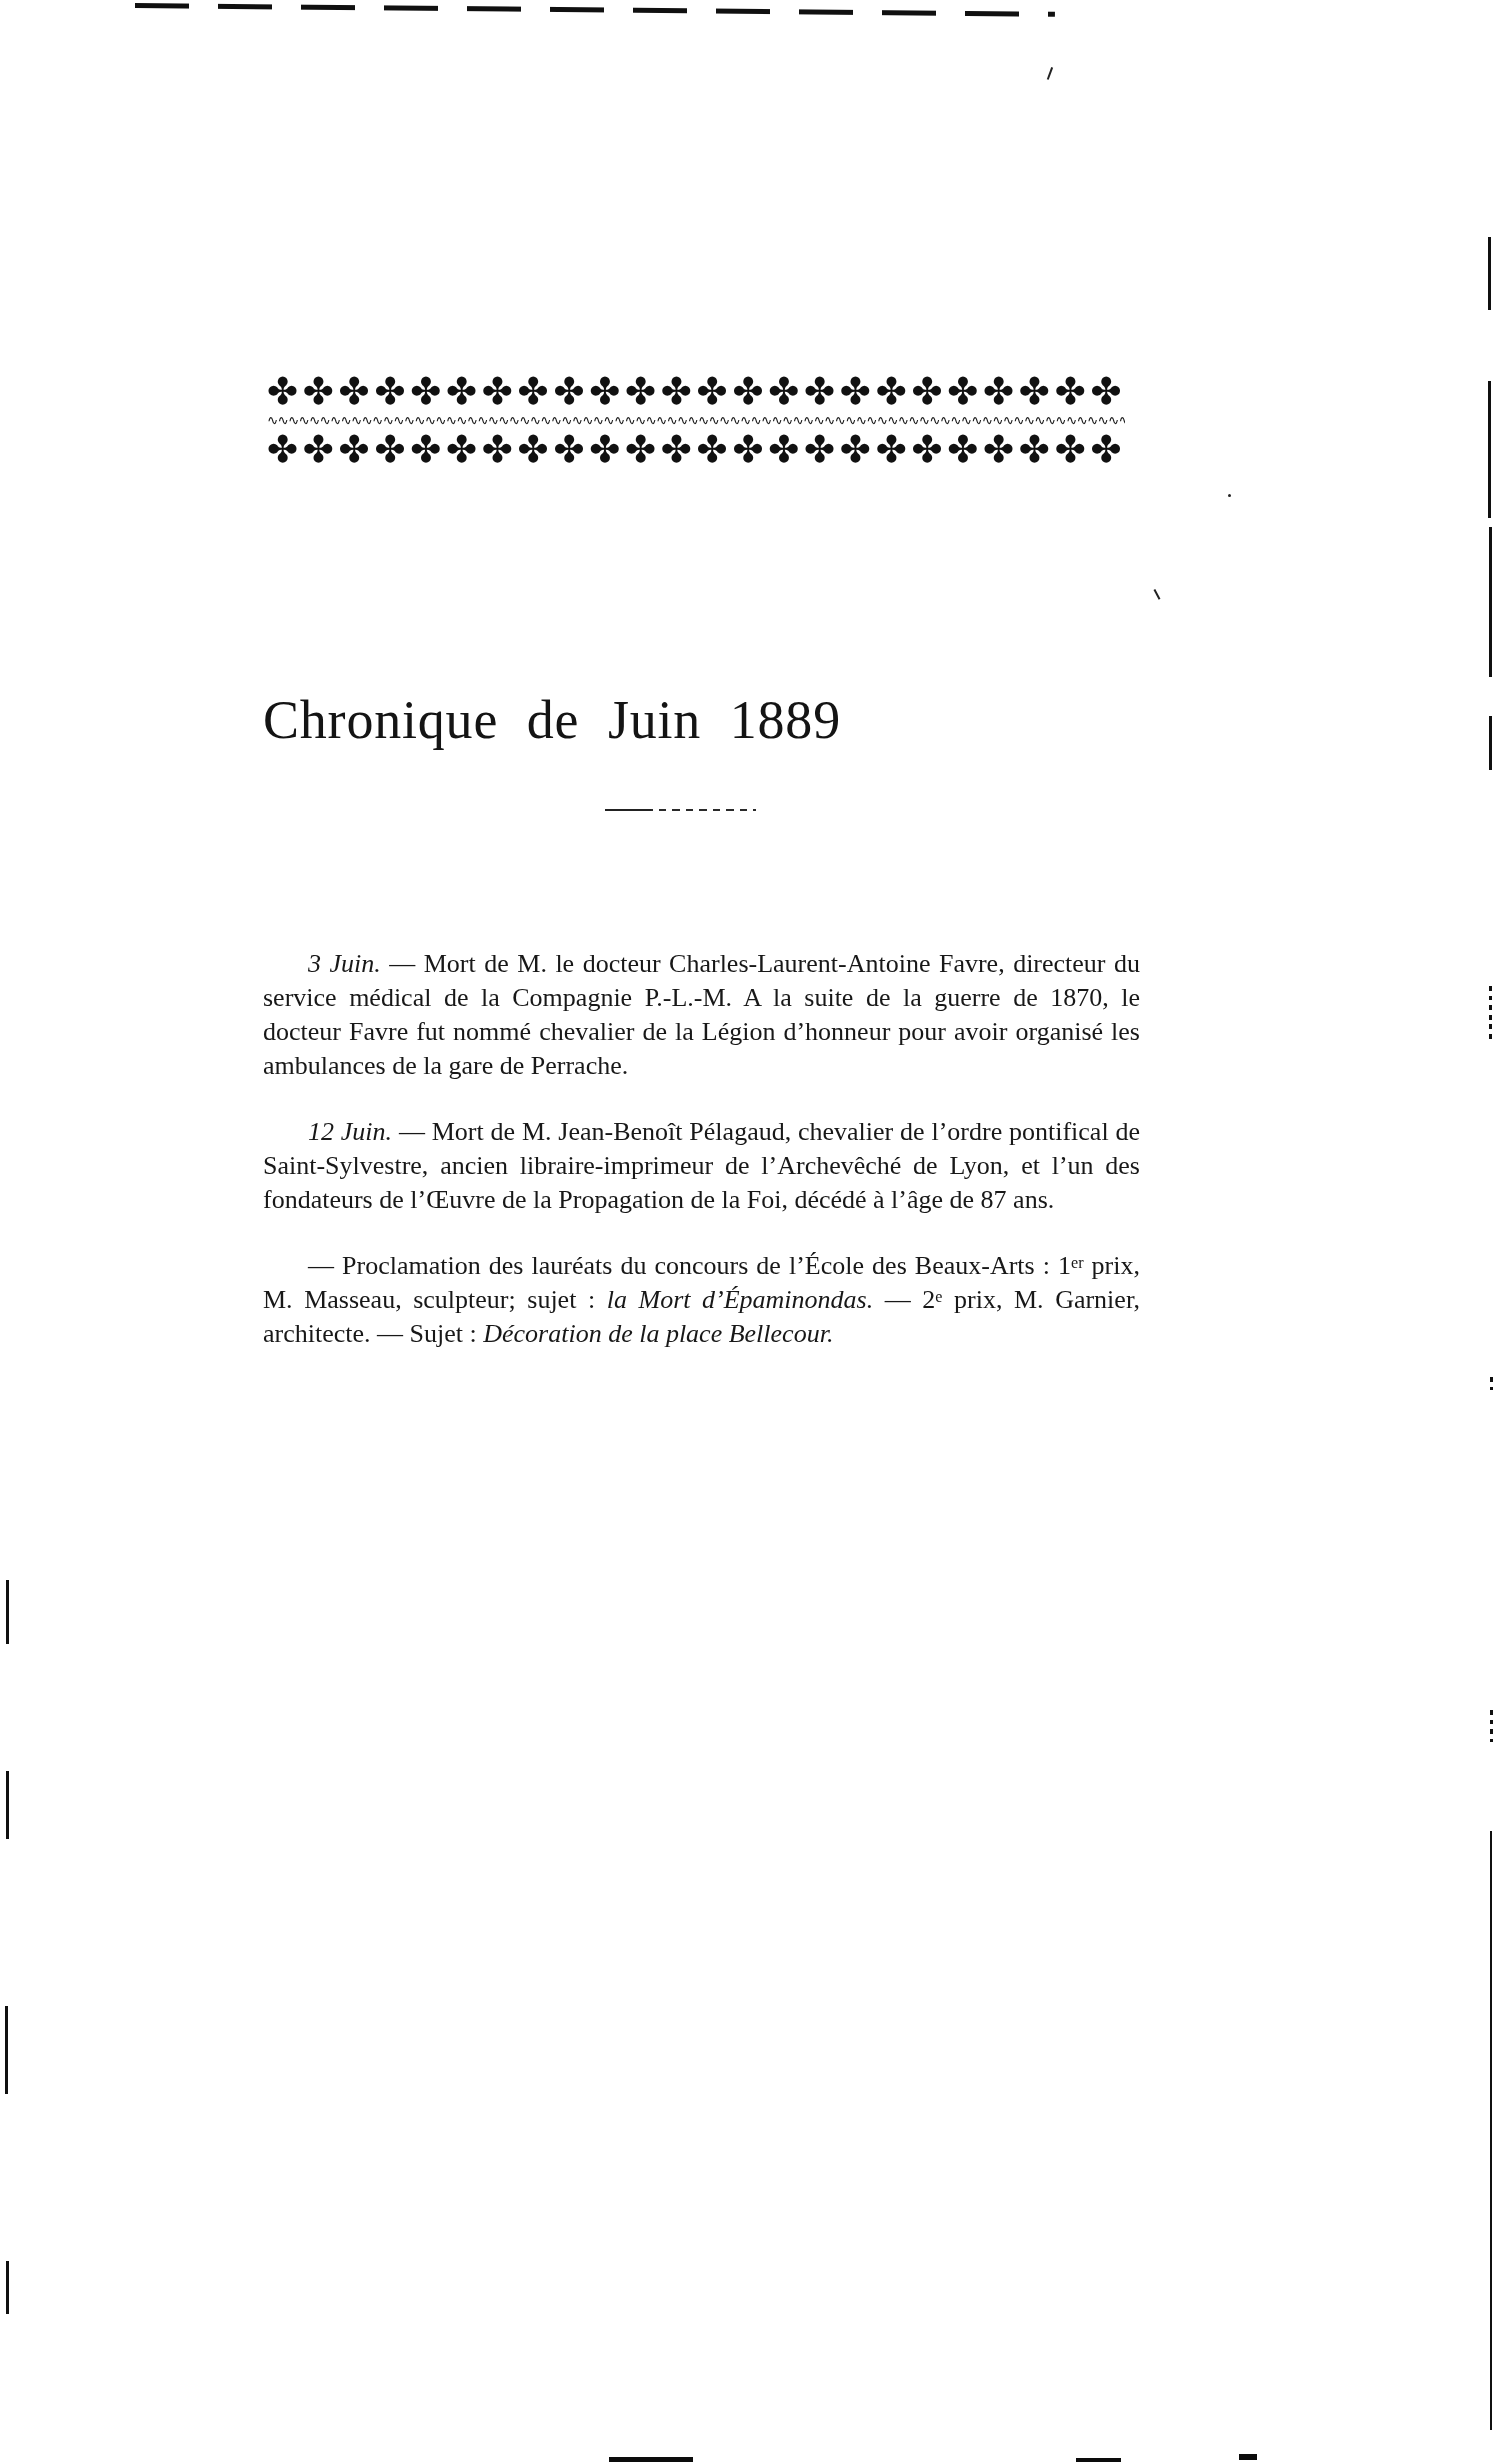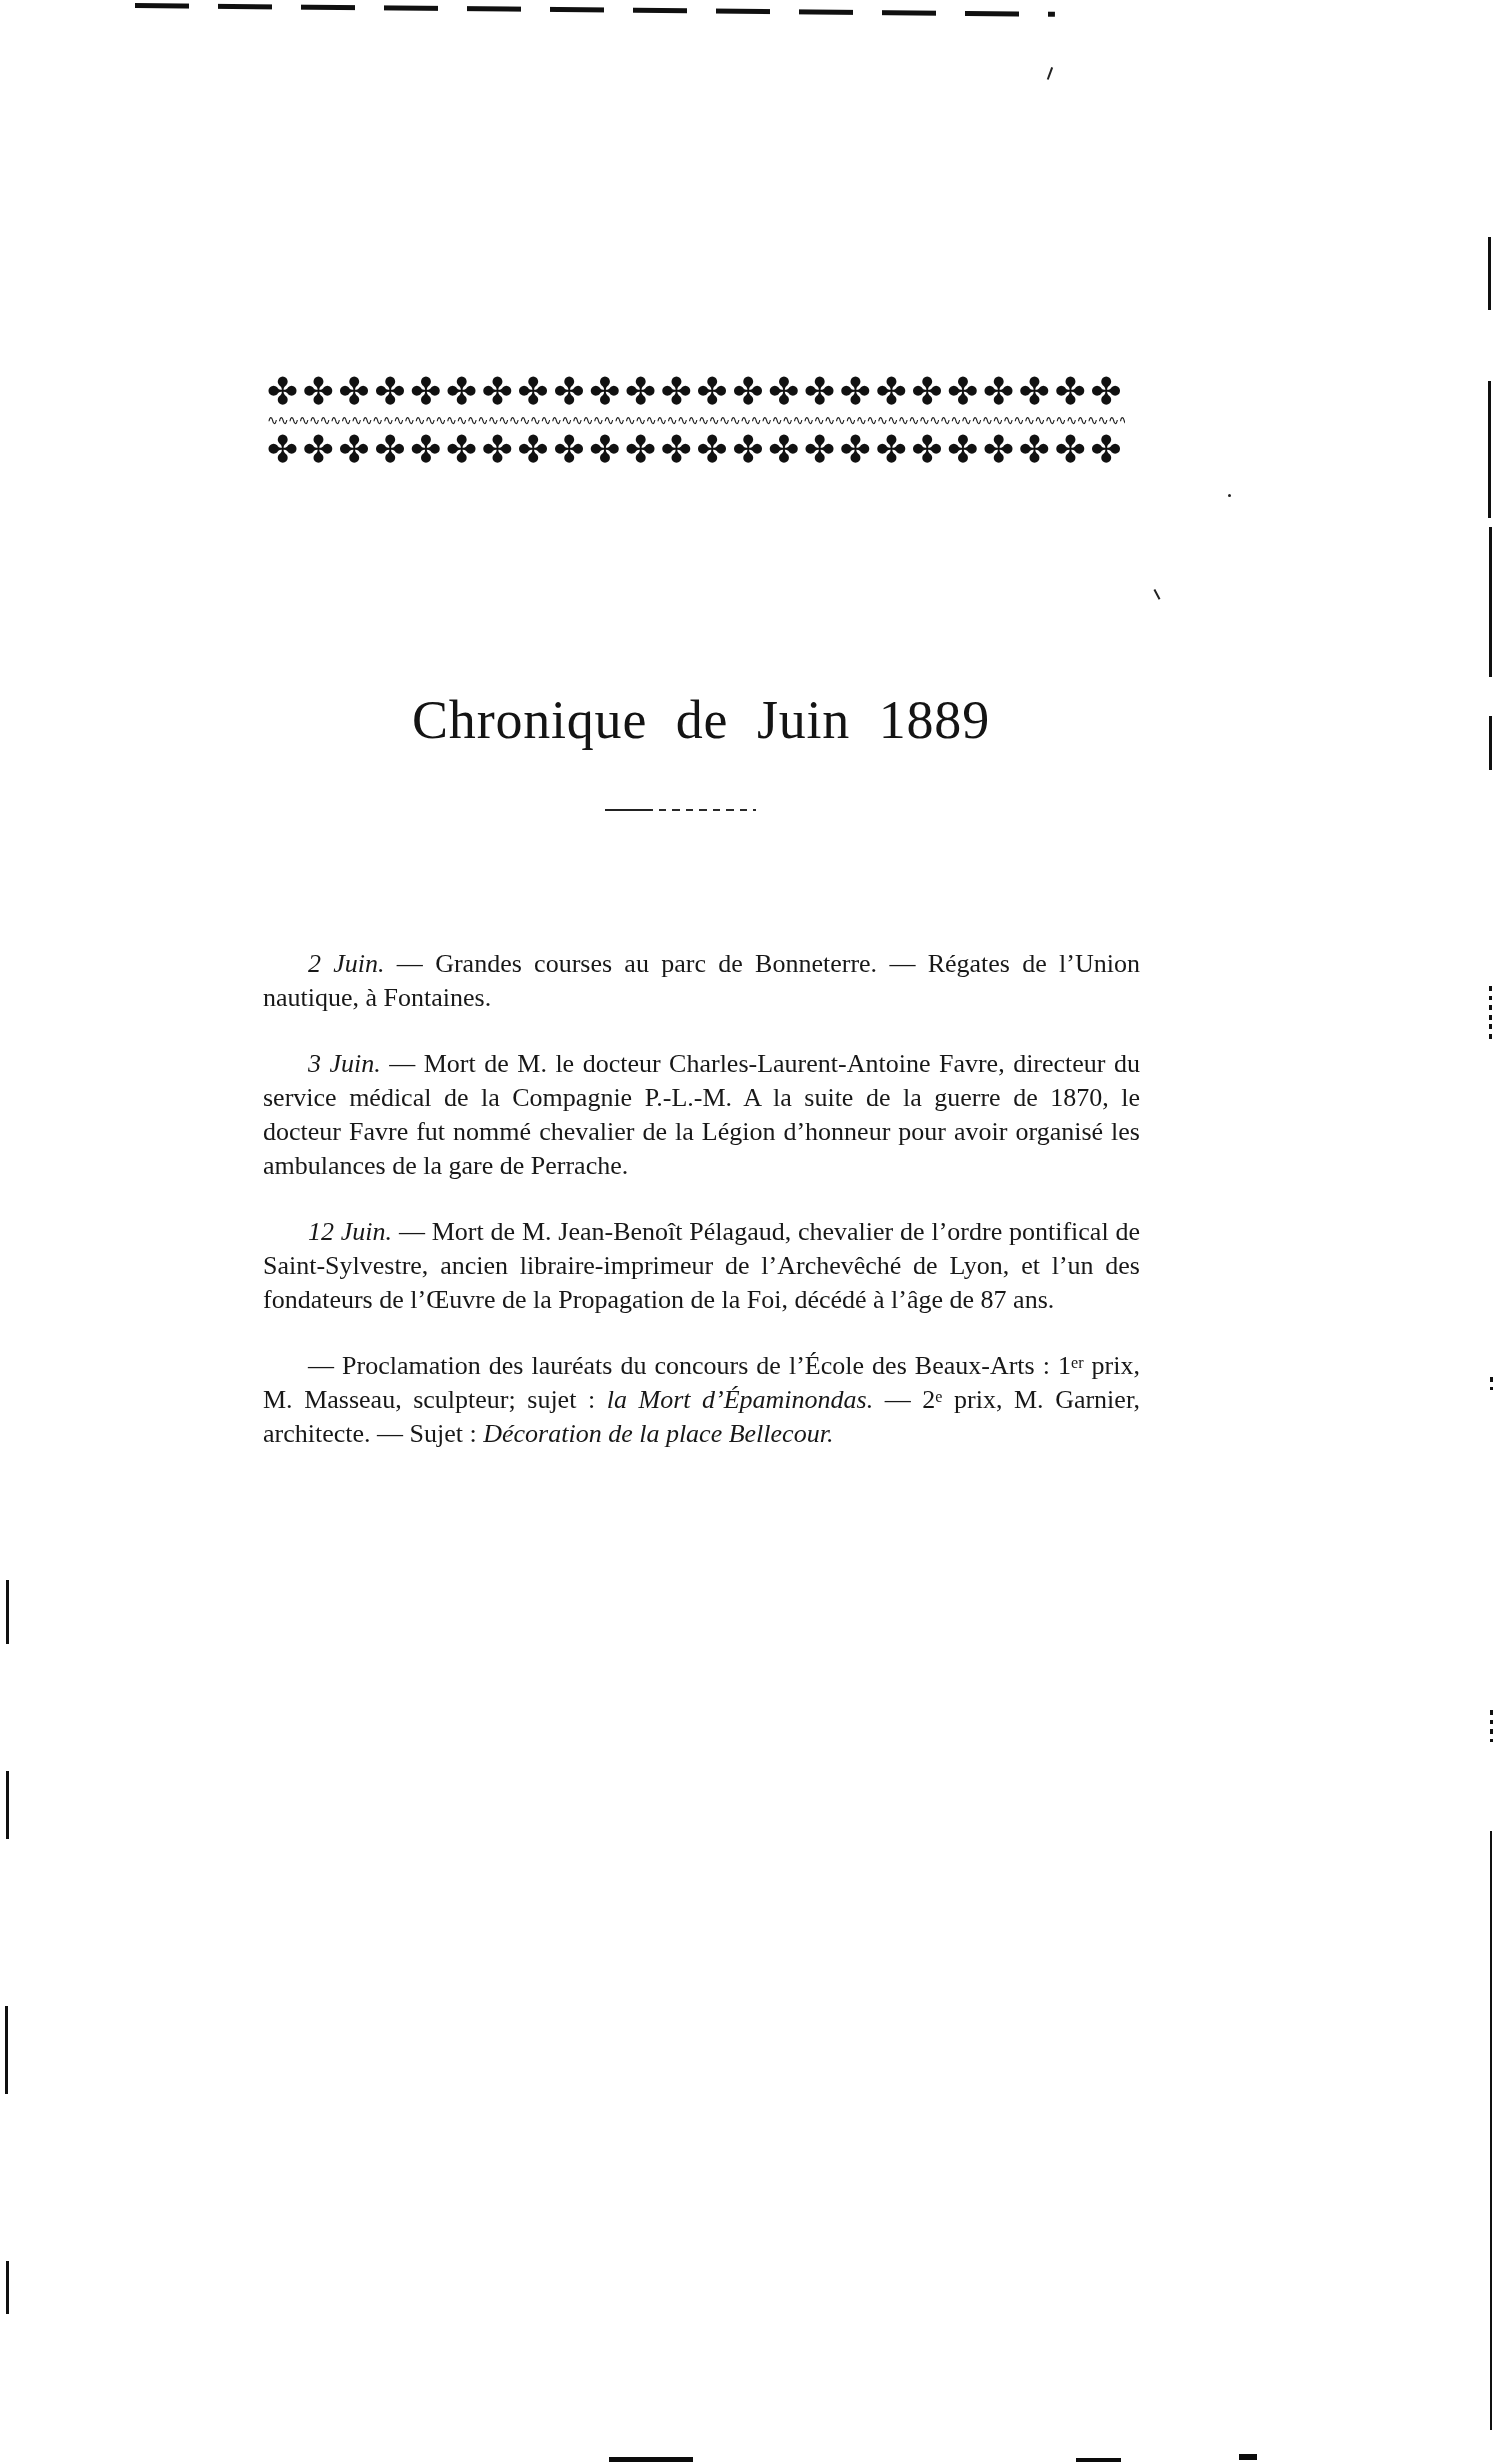--- a/index.html
+++ b/index.html
@@ -68,21 +68,20 @@
     overflow: hidden;
     margin: 1.6px 0 2.4px 0;
     color: #1a1a1a;
   }
 
   
   .page-title {
     position: absolute;
     top: 653px; left: 263px;
     width: 876px;
-    text-align: center;
     font-size: 54px;
     font-weight: 400;
     letter-spacing: 0.8px;
     word-spacing: 14.3px;
     white-space: nowrap;
     color: #141414;
   }
   .title-rule {
     position: absolute;
     top: 809px; left: 605px;
@@ -131,21 +130,20 @@
   <div class="ornament-row">✤✤✤✤✤✤✤✤✤✤✤✤✤✤✤✤✤✤✤✤✤✤✤✤✤✤</div>
   <div class="ornament-wave">∿∿∿∿∿∿∿∿∿∿∿∿∿∿∿∿∿∿∿∿∿∿∿∿∿∿∿∿∿∿∿∿∿∿∿∿∿∿∿∿∿∿∿∿∿∿∿∿∿∿∿∿∿∿∿∿∿∿∿∿∿∿∿∿∿∿∿∿∿∿∿∿∿∿∿∿∿∿∿∿∿∿∿∿∿∿∿∿∿∿∿∿∿∿∿∿∿∿∿∿∿∿∿∿∿∿∿∿∿∿</div>
   <div class="ornament-row">✤✤✤✤✤✤✤✤✤✤✤✤✤✤✤✤✤✤✤✤✤✤✤✤✤✤</div>
 </div>
 
 <h1 class="page-title">Chronique de Juin 1889</h1>
 
 <div class="title-rule"></div>
 
 <div class="chronicle-body">
-    <p class="para"><i>2 Juin.</i><span> — Grandes courses au parc de Bonneterre. — Régates de l’Union nautique, à Fontaines.</span></p>
     <p class="para"><i>3 Juin.</i><span> — Mort de M. le docteur Charles-Laurent-Antoine Favre, directeur du service médical de la Compagnie P.-L.-M. A la suite de la guerre de 1870, le docteur Favre fut nommé chevalier de la Légion d’honneur pour avoir organisé les ambulances de la gare de Perrache.</span></p>
     <p class="para"><i>12 Juin.</i><span> — Mort de M. Jean-Benoît Pélagaud, chevalier de l’ordre pontifical de Saint-Sylvestre, ancien libraire-imprimeur de l’Archevêché de Lyon, et l’un des fondateurs de l’Œuvre de la Propagation de la Foi, décédé à l’âge de 87 ans.</span></p>
     <p class="para"><span>— Proclamation des lauréats du concours de l’École des Beaux-Arts : 1</span><sup>er</sup><span> prix, M. Masseau, sculpteur; sujet : </span><i>la Mort d’Épaminondas.</i><span> — 2</span><sup>e</sup><span> prix, M. Garnier, architecte. — Sujet : </span><i>Décoration de la place Bellecour.</i></p>
   </div>
 
 <div class="vmark" style="left:1488px; top:237px;  height:73px;"></div>
 <div class="vmark" style="left:1488px; top:381px;  height:137px;"></div>
 <div class="vmark" style="left:1489px; top:527px;  height:150px;"></div>
 <div class="vmark" style="left:1489px; top:716px;  height:54px;"></div>
 <div class="vmark dotted" style="left:1489px; top:986px; height:57px;"></div>

